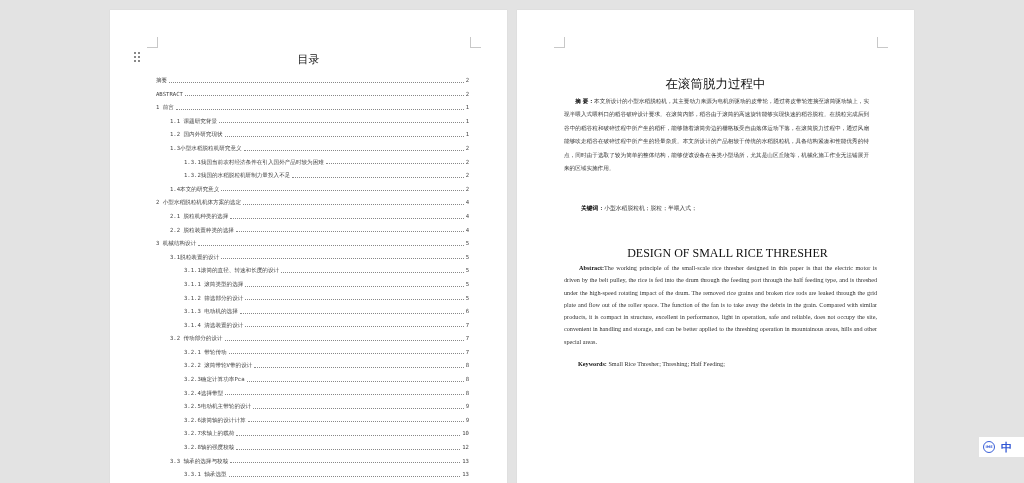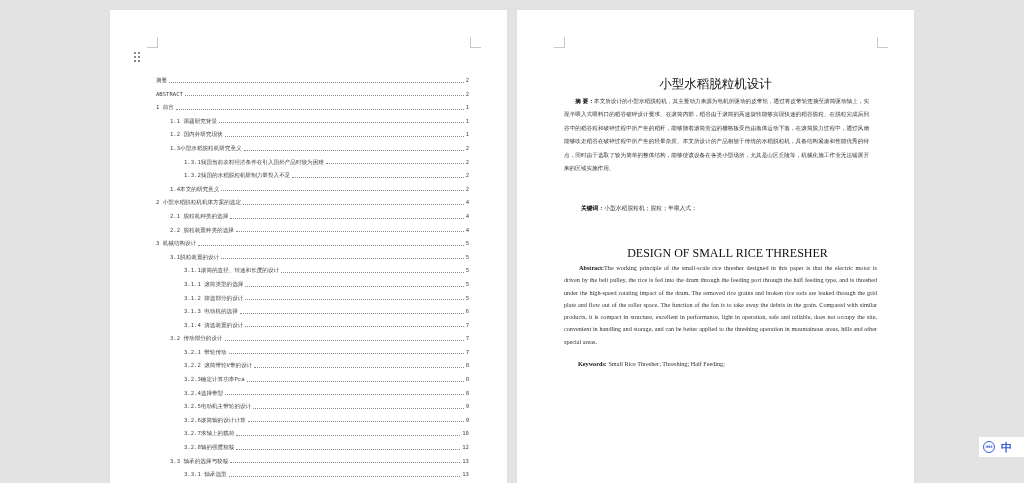--- a/index.html
+++ b/index.html
@@ -77,20 +77,21 @@
     box-sizing:border-box; font-size:3.5px; color:#3a5fd8; display:flex; align-items:center; justify-content:center; font-weight:bold;
   }
   .ime-lang { color:#2f55d4; font-size:11px; font-weight:bold; }
 </style>
 </head>
 <body>
 
 <div id="page-left" class="page">
   <div class="corner c-tl" style="left:37px;top:27px;"></div>
   <div class="corner c-tr" style="left:360px;top:27px;"></div>
+  <div class="toc-title">目录</div>
   <div class="toc" id="toc">
       <div class="toc-row">
         <span class="lbl">摘要</span>
         <span class="dots"></span>
         <span class="pg">2</span>
       </div>
       <div class="toc-row">
         <span class="lbl">ABSTRACT</span>
         <span class="dots"></span>
         <span class="pg">2</span>
@@ -244,21 +245,21 @@
     <span></span>
     <span></span>
     <span></span>
     <span></span>
     <span></span>
 </div>
 
 <div id="page-right" class="page">
   <div class="corner c-tl" style="left:37px;top:27px;"></div>
   <div class="corner c-tr" style="left:360px;top:27px;"></div>
-  <div class="doc-title">小型水稻脱粒机设计</div>
+  <div class="doc-title">在滚筒脱力过程中</div>
   <div class="abstract-cn">  <b>摘  要：</b><span>本文所设计的小型水稻脱粒机，其主要动力来源为电机所驱动的皮带轮，通过将皮带轮连接至滚筒驱动轴上，实现半喂入式喂料口的稻谷破碎设计要求。在滚筒内部，稻谷由于滚筒的高速旋转能够实现快速的稻谷脱粒。在脱粒完成后到谷中的稻谷粒和破碎过程中所产生的稻秆，能够随着滚筒旁边的栅格板受自由落体运动下落，在滚筒脱力过程中，通过风扇能够吹走稻谷在破碎过程中所产生的轻量杂质。本文所设计的产品相较于传统的水稻脱粒机，具备结构紧凑和性能优秀的特点，同时由于选取了较为简单的整体结构，能够使该设备在各类小型场所，尤其是山区丘陵等，机械化施工作业无法铺展开来的区域实施作用。</span></div>
   <div class="kw-cn"><b>关键词：</b><span>小型水稻脱粒机；脱粒；半喂入式；</span></div>
   <div class="en-title">DESIGN OF SMALL RICE THRESHER</div>
   <div class="abstract-en"><b>Abstract:</b><span>The working principle of the small-scale rice thresher designed in this paper is that the electric motor is driven by the belt pulley, the rice is fed into the drum through the feeding port through the half feeding type, and is threshed under the high-speed rotating impact of the drum. The removed rice grains and broken rice rods are leaked through the grid plate and flow out of the roller space. The function of the fan is to take away the debris in the grain. Compared with similar products, it is compact in structure, excellent in performance, light in operation, safe and reliable, does not occupy the site, convenient in handling and storage, and can be better applied to the threshing operation in mountainous areas, hills and other special areas.</span></div>
   <div class="kw-en"><b>Keywords:</b> <span>Small Rice Thresher; Threshing; Half Feeding;</span></div>
 </div>
 
 <div class="ime">
   <div class="ime-logo">IME</div>
   <span class="ime-lang">中</span>

